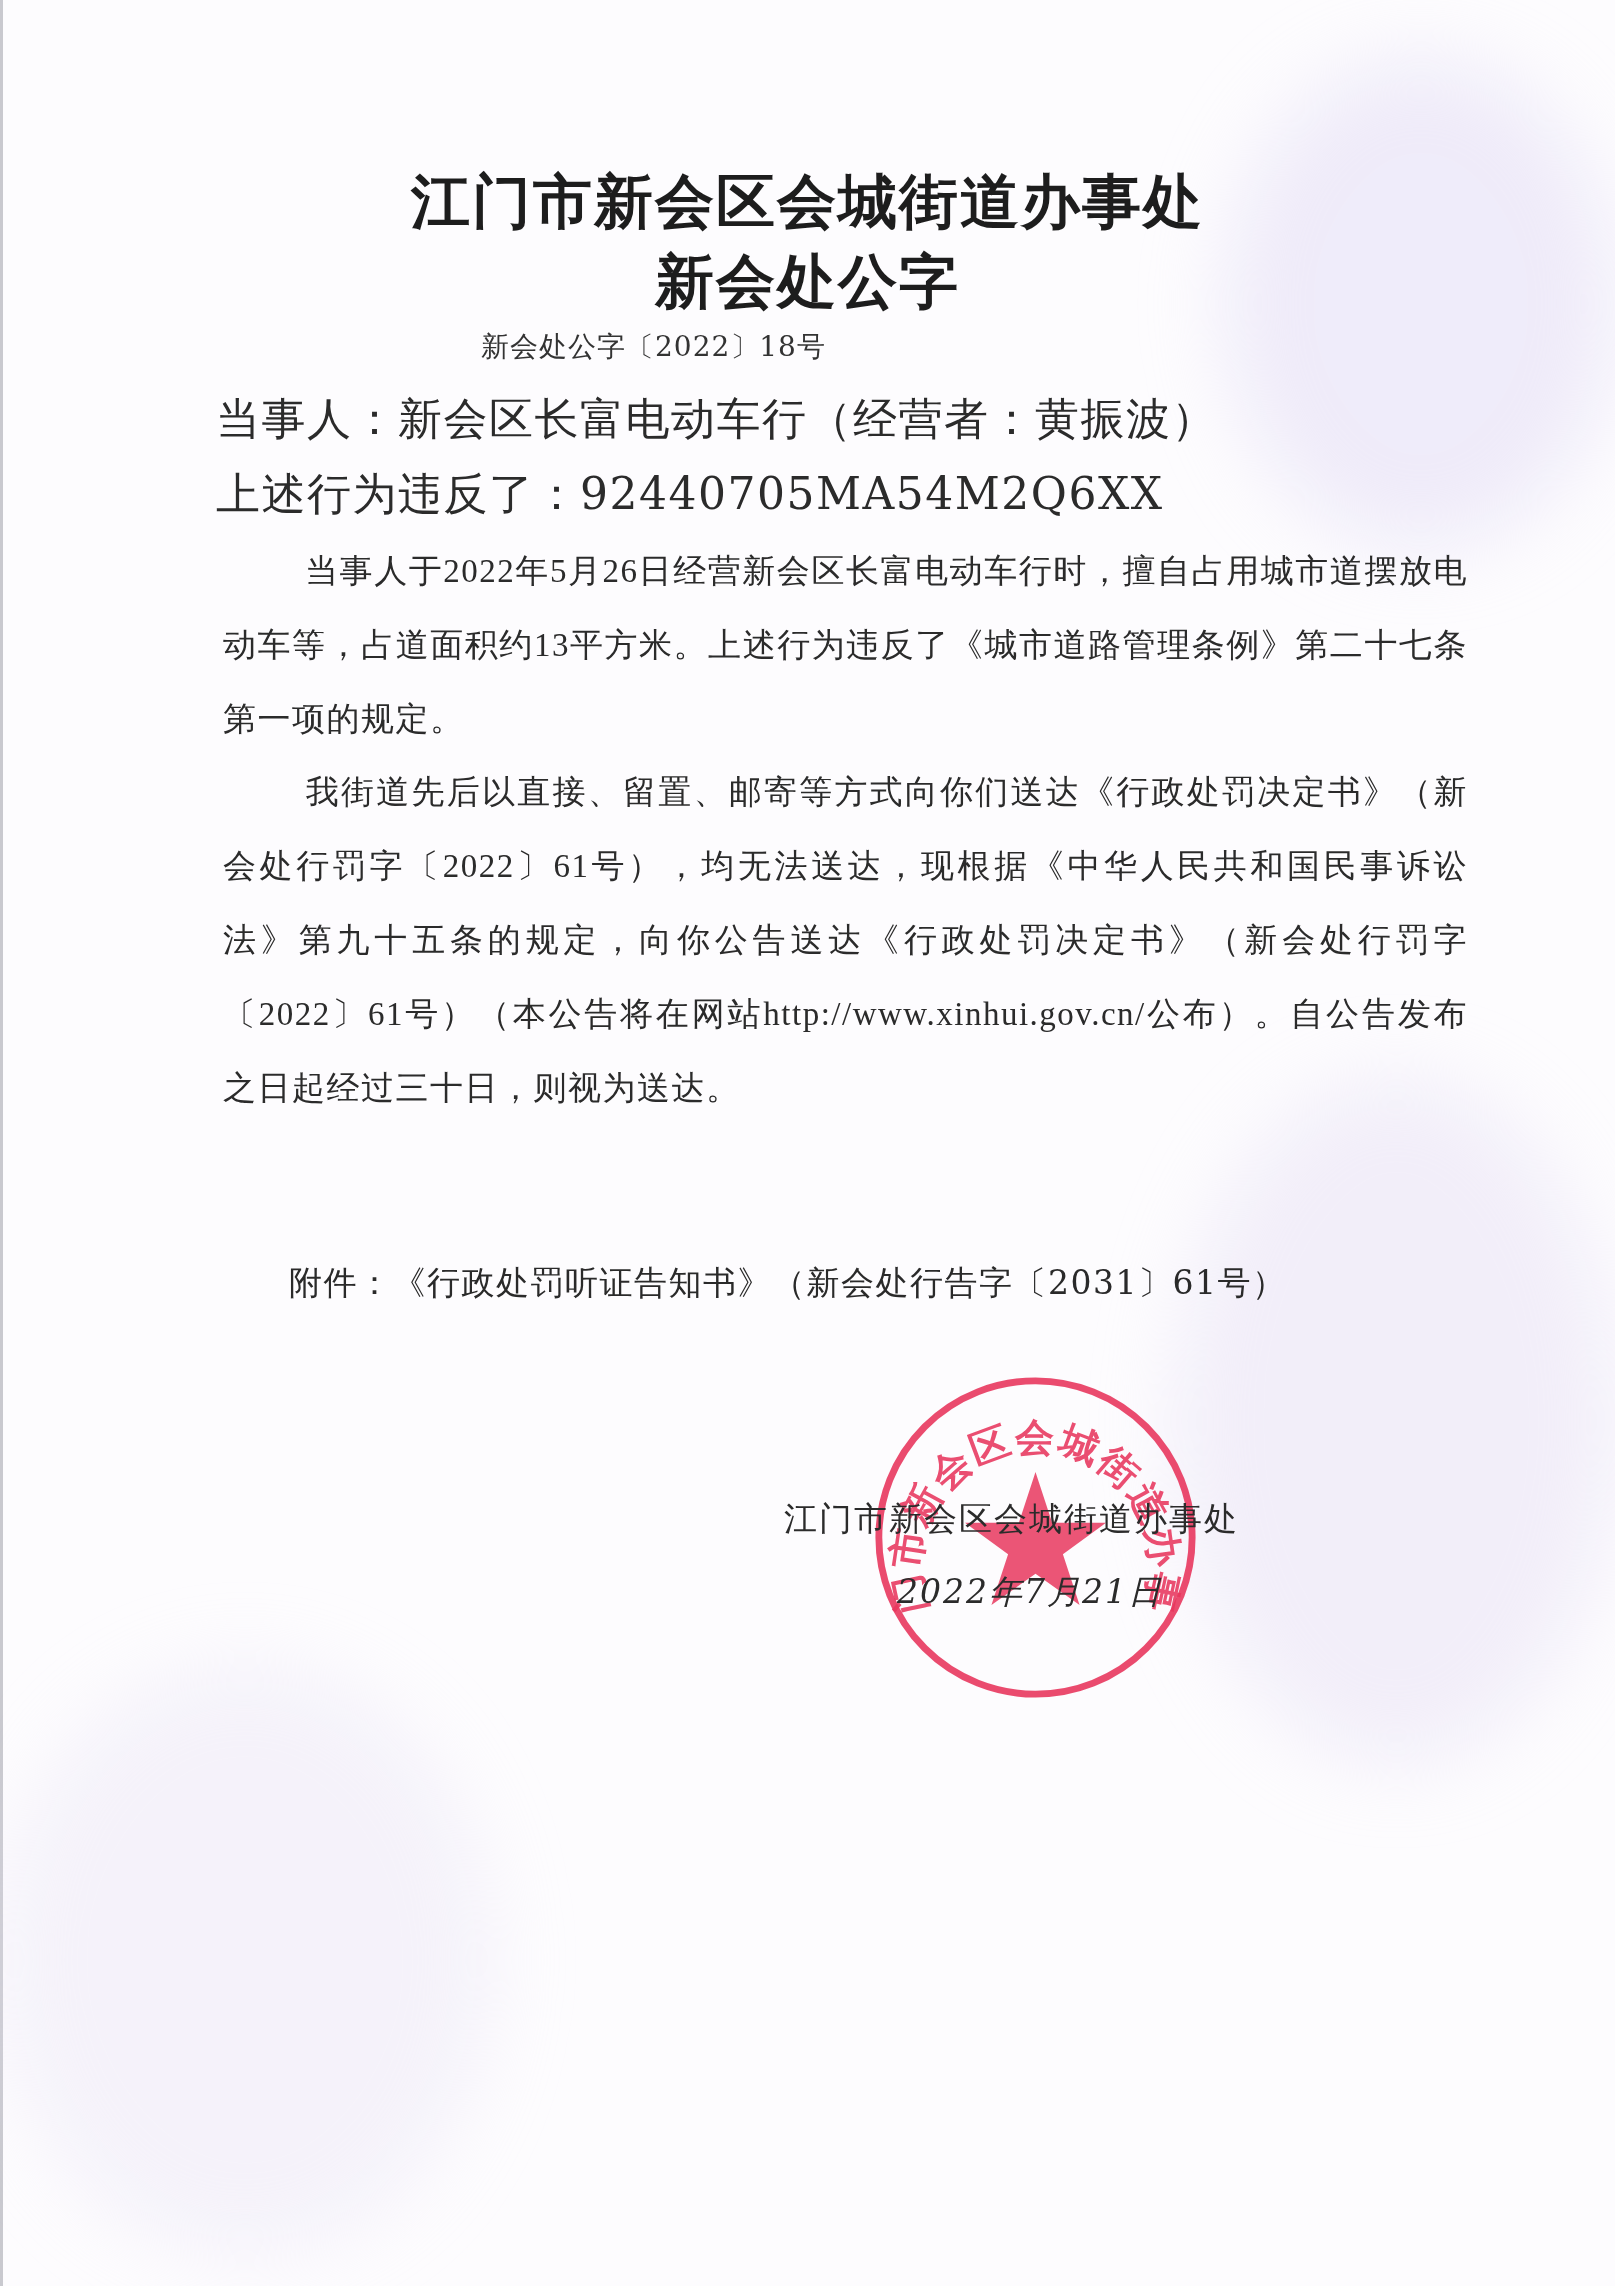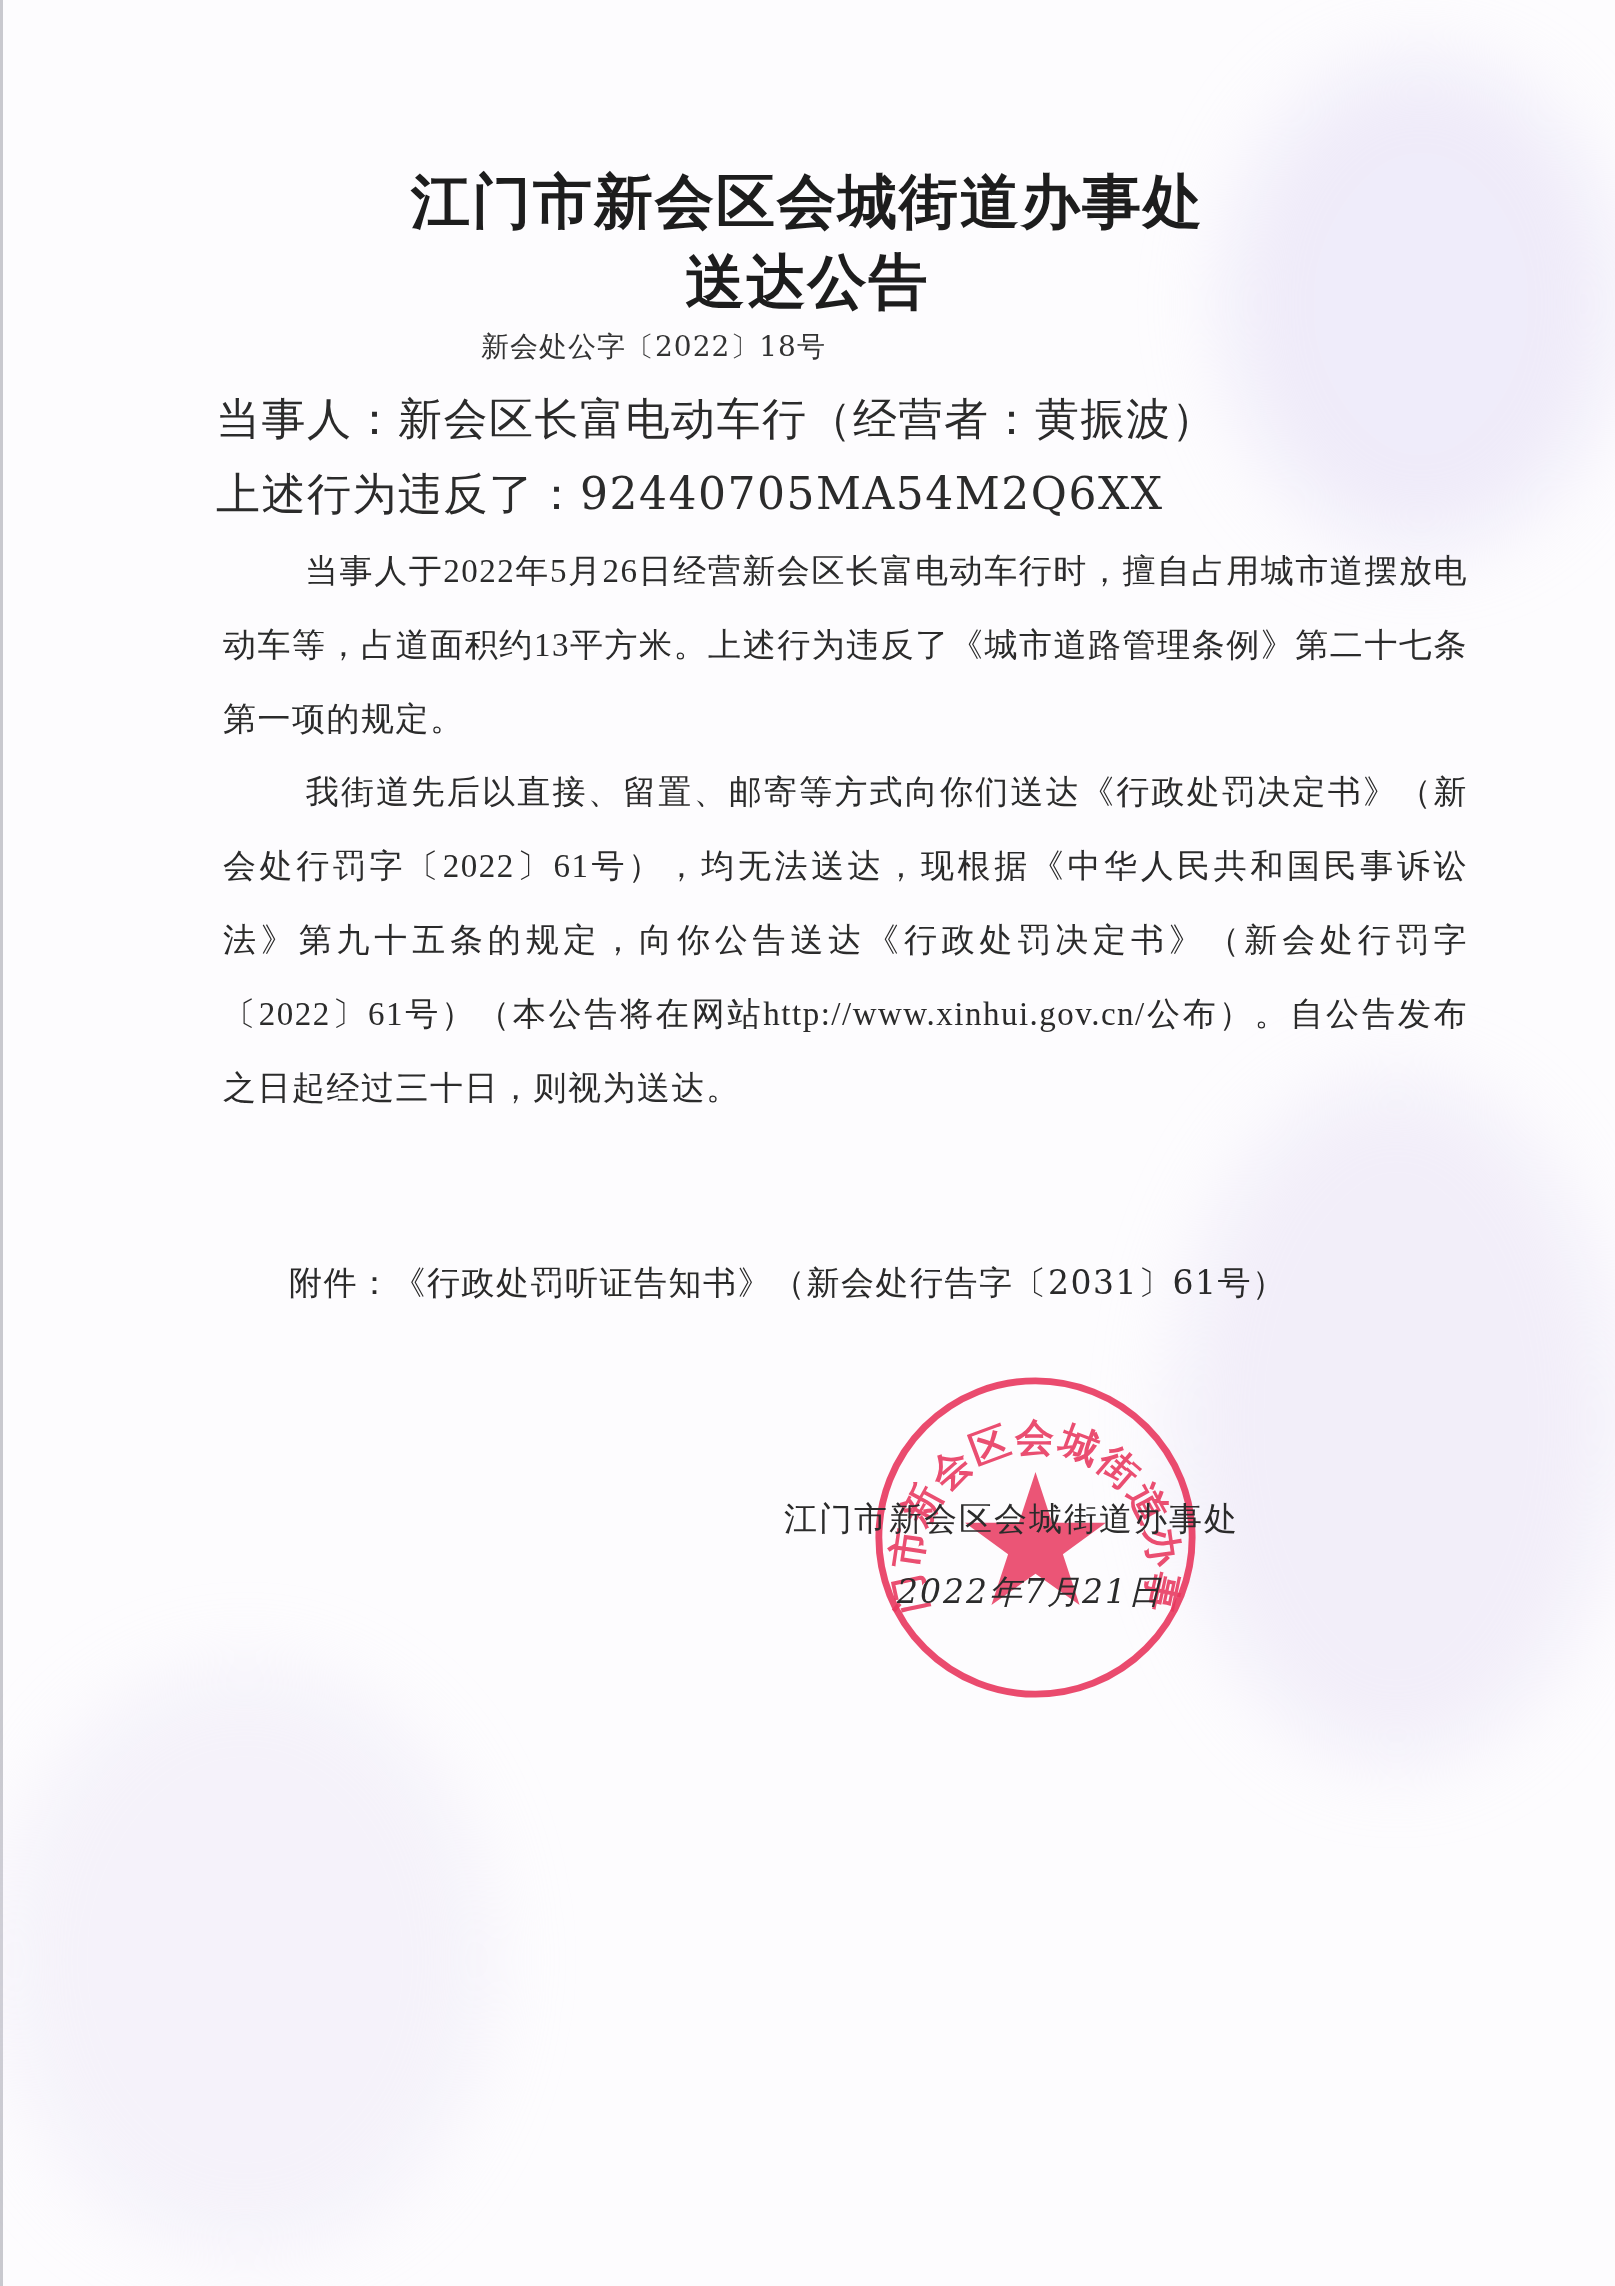--- a/index.html
+++ b/index.html
@@ -31,21 +31,21 @@
 </head>
 <body>
 
 <div class="page-edge"></div>
 <div class="tint" style="left:1225px;top:59px;width:392px;height:490px;background:rgba(225,220,245,0.5);"></div>
 <div class="tint" style="left:1176px;top:1078px;width:441px;height:686px;background:rgba(228,222,245,0.45);"></div>
 <div class="tint" style="left:0px;top:1666px;width:490px;height:588px;background:rgba(232,228,246,0.4);"></div>
 
 <div>
   <div class="title t1">江门市新会区会城街道办事处</div>
-  <div class="title t2">送达公告</div>
+  <div class="title t2">新会处公字</div>
   <div class="docno">新会处公字〔2022〕18号</div>
 
   <div class="line" style="top:397px;">当事人：新会区长富电动车行（经营者：黄振波）</div>
   <div class="line" style="top:472px;">上述行为违反了：92440705MA54M2Q6XX</div>
 
   <div class="para" style="top:534px;"><span class="indent"></span><span>当事人于2022年5月26日经营新会区长富电动车行时，擅自占用城市道摆放电动车等，占道面积约13平方米。上述行为违反了《城市道路管理条例》第二十七条第一项的规定。</span></div>
 
   <div class="para" style="top:755px;"><span class="indent"></span><span>我街道先后以直接、留置、邮寄等方式向你们送达《行政处罚决定书》（新会处行罚字〔2022〕61号），均无法送达，现根据《中华人民共和国民事诉讼法》第九十五条的规定，向你公告送达《行政处罚决定书》（新会处行罚字〔2022〕61号）（本公告将在网站http://www.xinhui.gov.cn/公布）。自公告发布之日起经过三十日，则视为送达。</span></div>
 
   <div class="attach">附件：《行政处罚听证告知书》（新会处行告字〔2031〕61号）</div>

